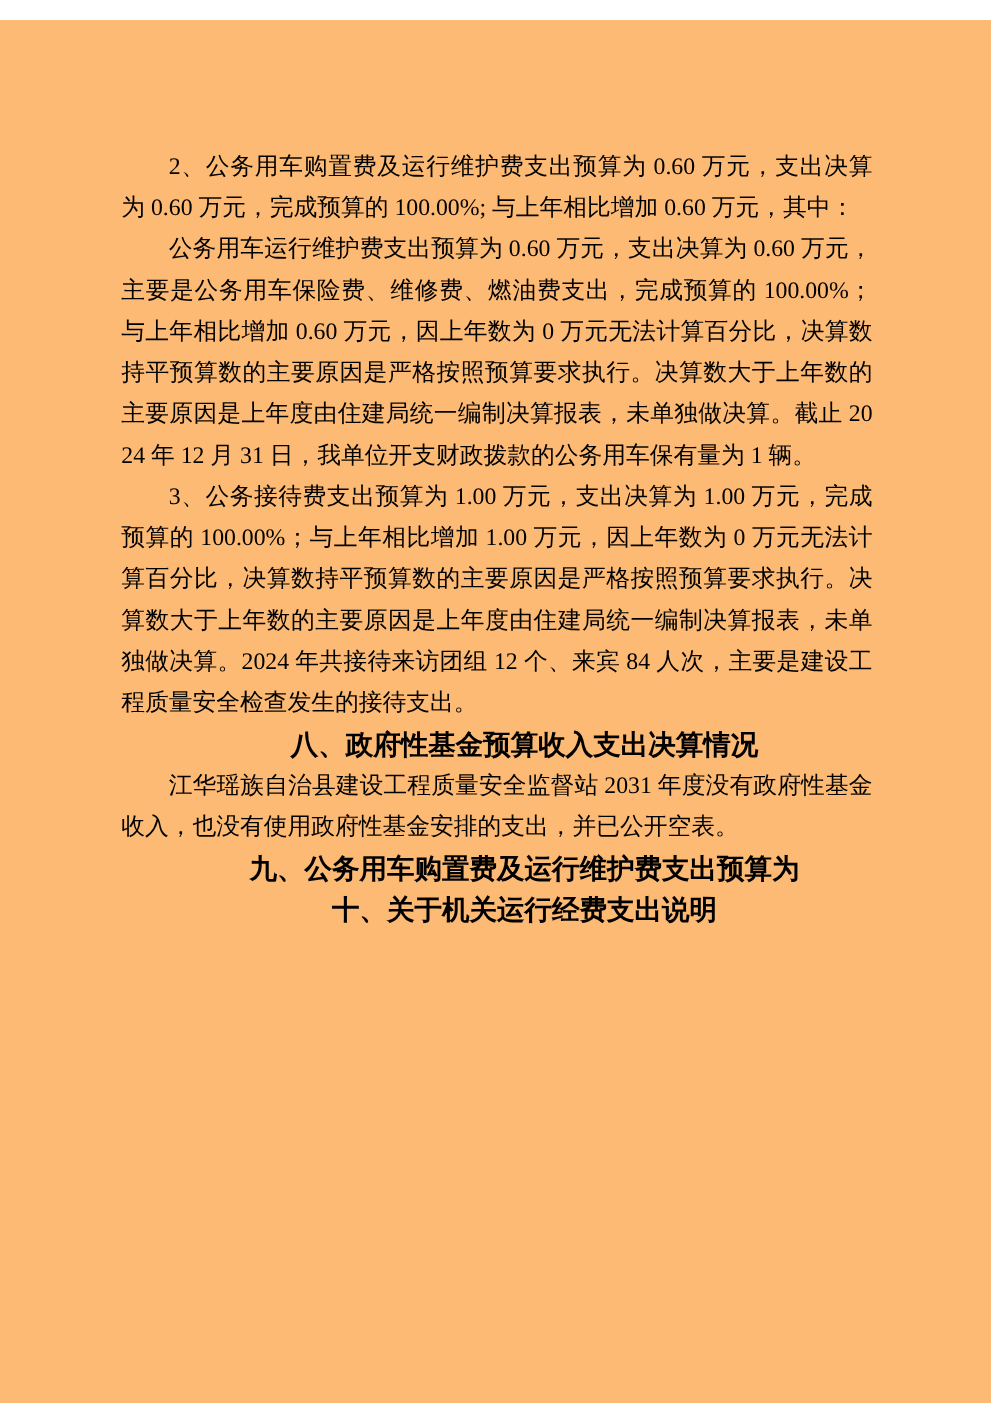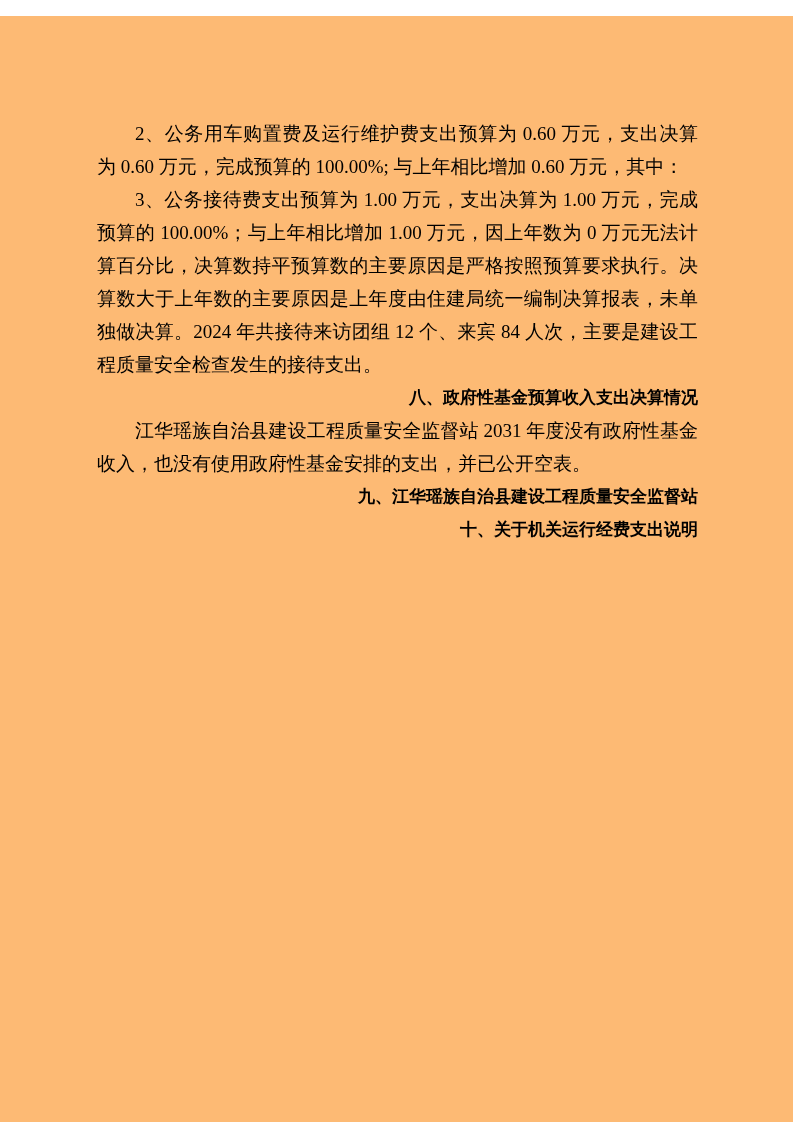--- a/index.html
+++ b/index.html
@@ -28,32 +28,33 @@
     text-justify: inter-ideograph;
   }
   .content p {
     margin: 0;
     text-indent: 2em;
     word-break: break-all;
   }
   .content h2 {
     margin: 0;
     text-indent: 2em;
-    font-size: 17px;
+    font-size: 22px;
     line-height: 33px;
     font-weight: 700;
     font-family: "Liberation Sans", "DejaVu Sans", sans-serif;
-    text-align: right;
+    text-align: center;
   }
 </style>
 </head>
 <body>
 
 <div class="page">
   <main class="content">
     <p>2、公务用车购置费及运行维护费支出预算为 0.60 万元，支出决算为 0.60 万元，完成预算的 100.00%; 与上年相比增加 0.60 万元，其中：</p>
+    <p>公务用车运行维护费支出预算为 0.60 万元，支出决算为 0.60 万元，主要是公务用车保险费、维修费、燃油费支出，完成预算的 100.00%；与上年相比增加 0.60 万元，因上年数为 0 万元无法计算百分比，决算数持平预算数的主要原因是严格按照预算要求执行。决算数大于上年数的主要原因是上年度由住建局统一编制决算报表，未单独做决算。截止 2024 年 12 月 31 日，我单位开支财政拨款的公务用车保有量为 1 辆。</p>
     <p>3、公务接待费支出预算为 1.00 万元，支出决算为 1.00 万元，完成预算的 100.00%；与上年相比增加 1.00 万元，因上年数为 0 万元无法计算百分比，决算数持平预算数的主要原因是严格按照预算要求执行。决算数大于上年数的主要原因是上年度由住建局统一编制决算报表，未单独做决算。2024 年共接待来访团组 12 个、来宾 84 人次，主要是建设工程质量安全检查发生的接待支出。</p>
     <h2>八、政府性基金预算收入支出决算情况</h2>
     <p>江华瑶族自治县建设工程质量安全监督站 2031 年度没有政府性基金收入，也没有使用政府性基金安排的支出，并已公开空表。</p>
-    <h2>九、江华瑶族自治县建设工程质量安全监督站</h2>
+    <h2>九、公务用车购置费及运行维护费支出预算为</h2>
     <h2>十、关于机关运行经费支出说明</h2>
   </main>
 </div>
 
 </body></html>

